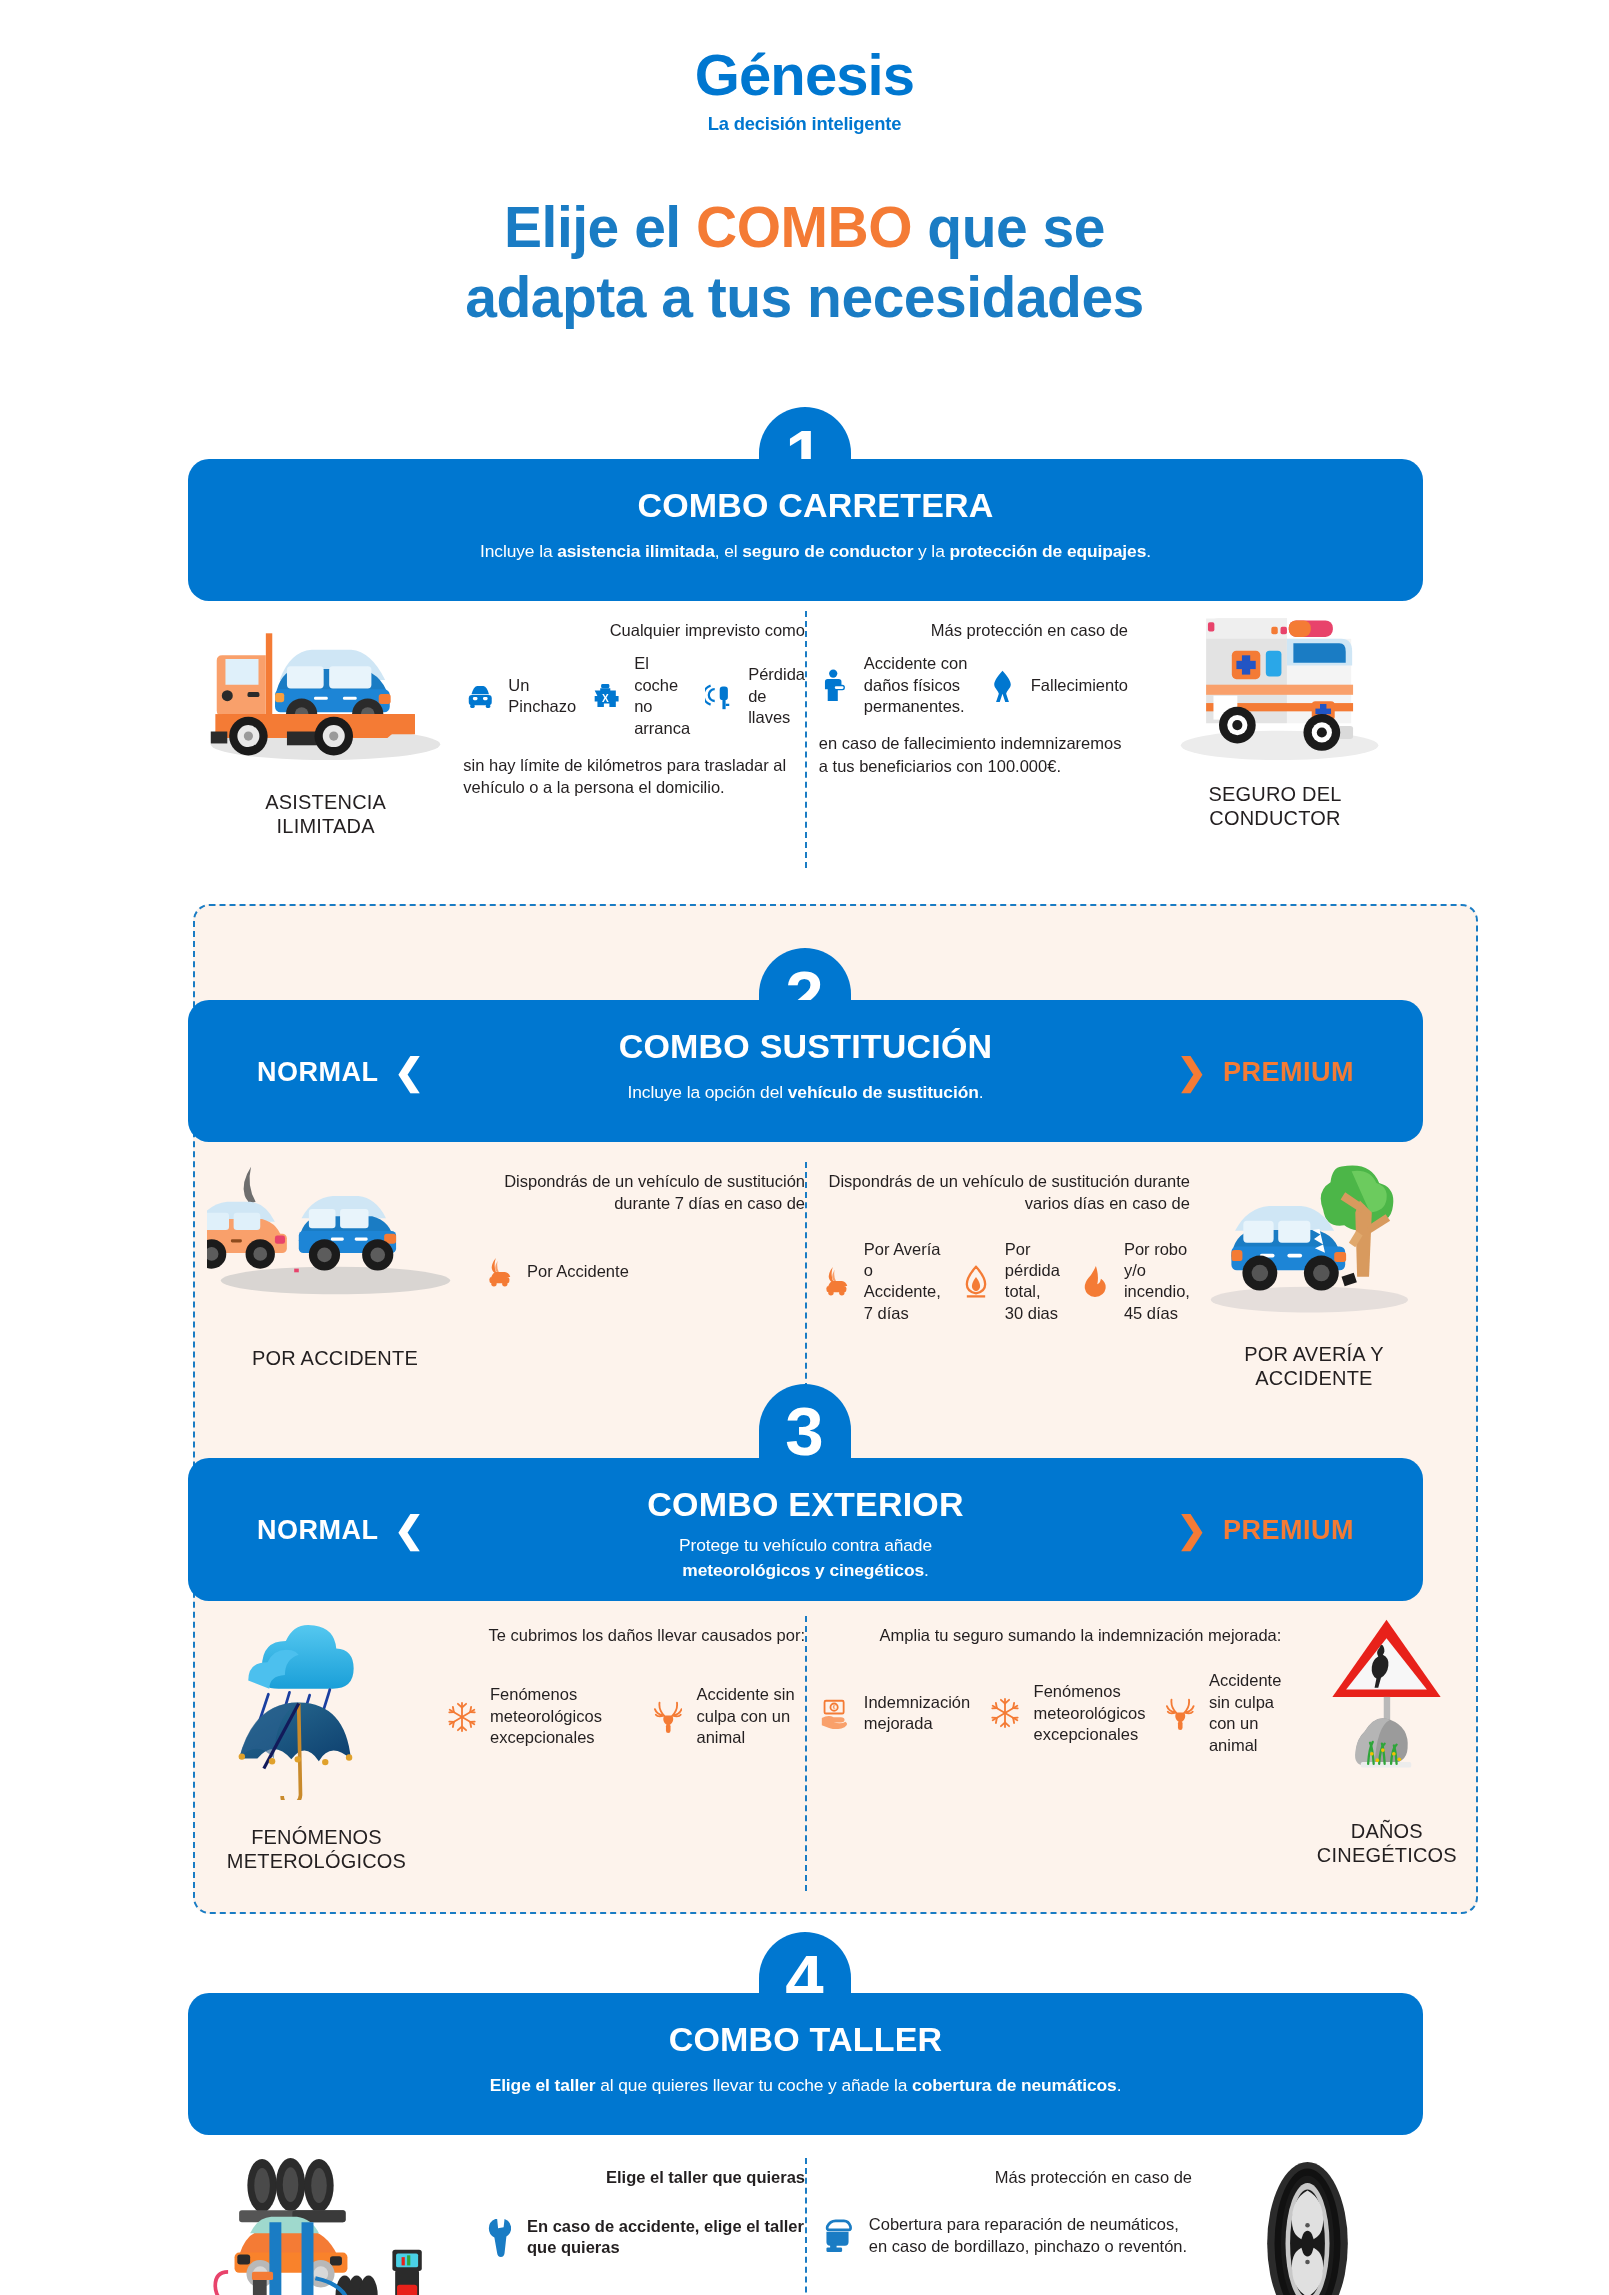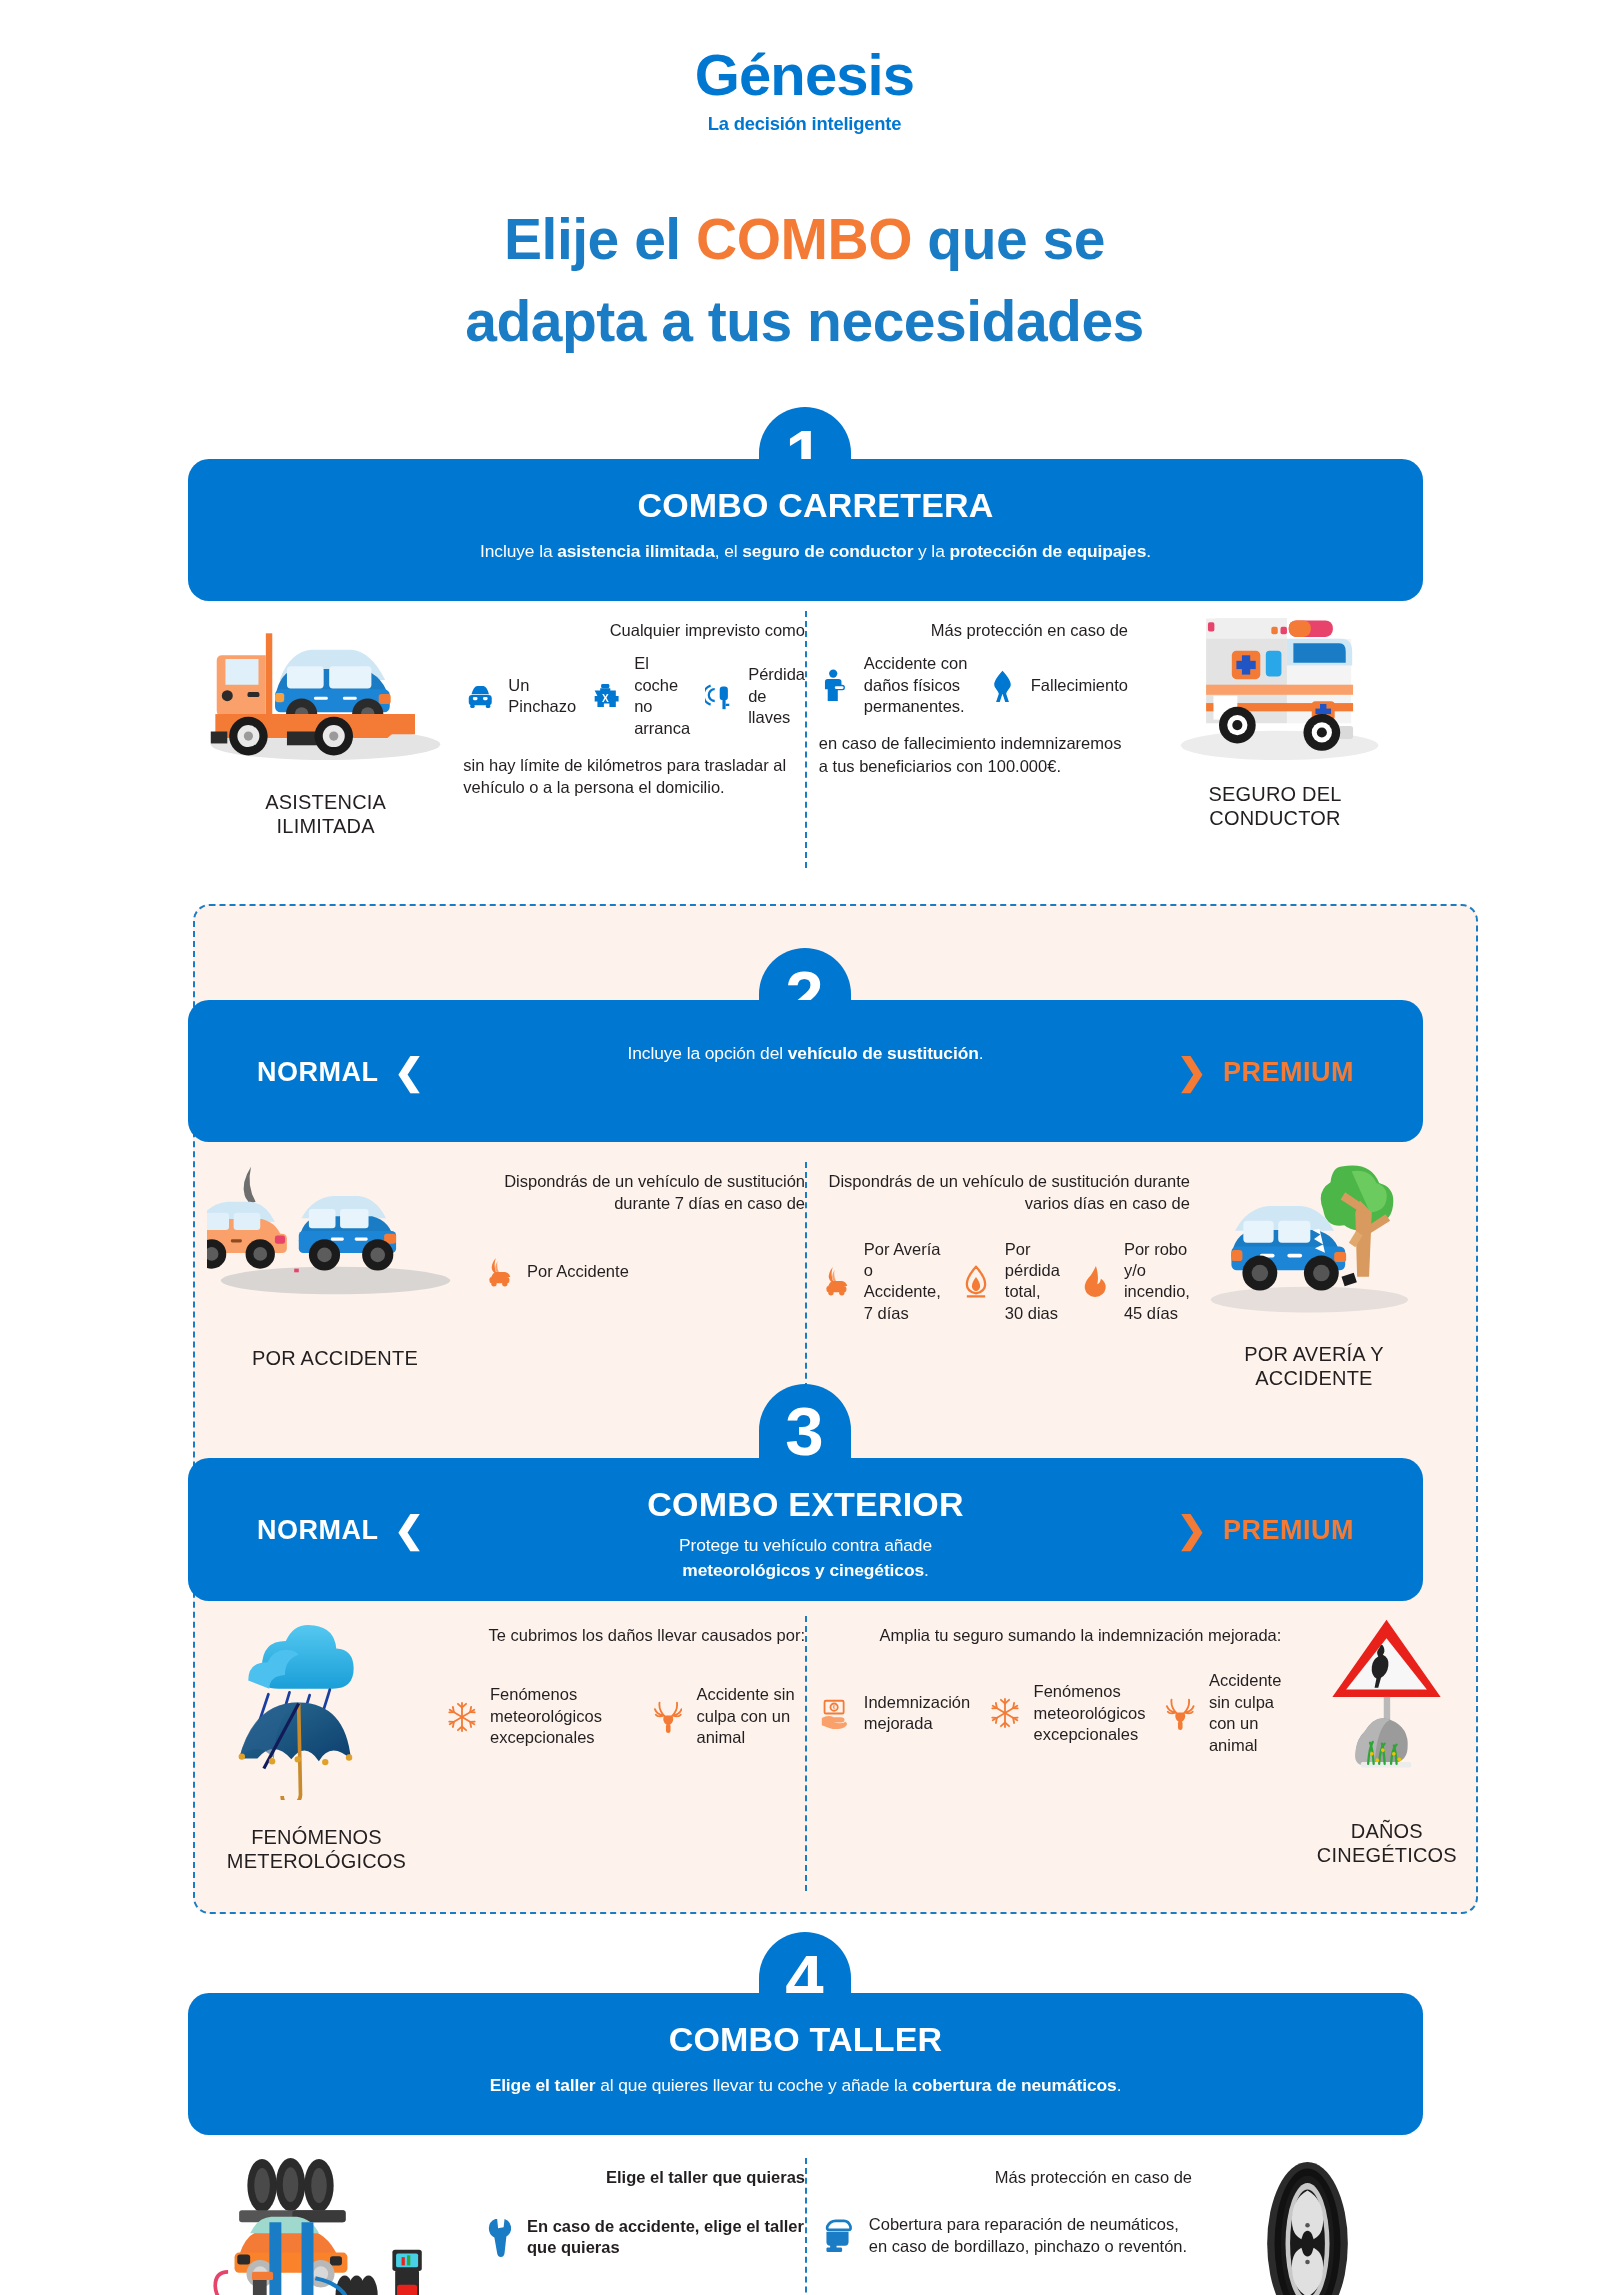--- a/index.html
+++ b/index.html
@@ -39,21 +39,20 @@
     position: absolute;
     top: 193px; left: 0; width: 1609px;
     text-align: center;
     line-height: 1.22;
   }
   .headline-line {
     font-size: 57px;
     font-weight: bold;
     color: #1a7cc4;
     letter-spacing: -0.5px;
-    margin-top: 12px;
   }
   .accent-orange { color: #F47B35; }
 
   
   #premium-zone {
     position: absolute;
     left: 193px;
     top: 904px;
     width: 1285px;
     height: 1010px;
@@ -343,20 +342,21 @@
 </div>
 <div class="combo-banner" style="top:1000px;">
   <div class="tier-left">
     <span>NORMAL</span>
     <span class="chev">❮</span>
   </div>
   <div class="tier-right">
     <span class="chev">❯</span>
     <span>PREMIUM</span>
   </div>
+  <div class="combo-title">COMBO SUSTITUCIÓN</div>
   <div class="combo-sub">
     <span class="light">Incluye la opción del </span><span class="strong">vehículo de sustitución</span><span class="light">.</span>
   </div>
 </div>
 
 <div class="panel" style="top:1162px; height:257px;">
   <div class="panel-col">
     <div class="art art-wide">
       <svg width="257" height="138" viewBox="0 0 560 300" aria-hidden="true">
         <ellipse cx="280" cy="258" rx="250" ry="30" fill="#d9d5d2"></ellipse>

